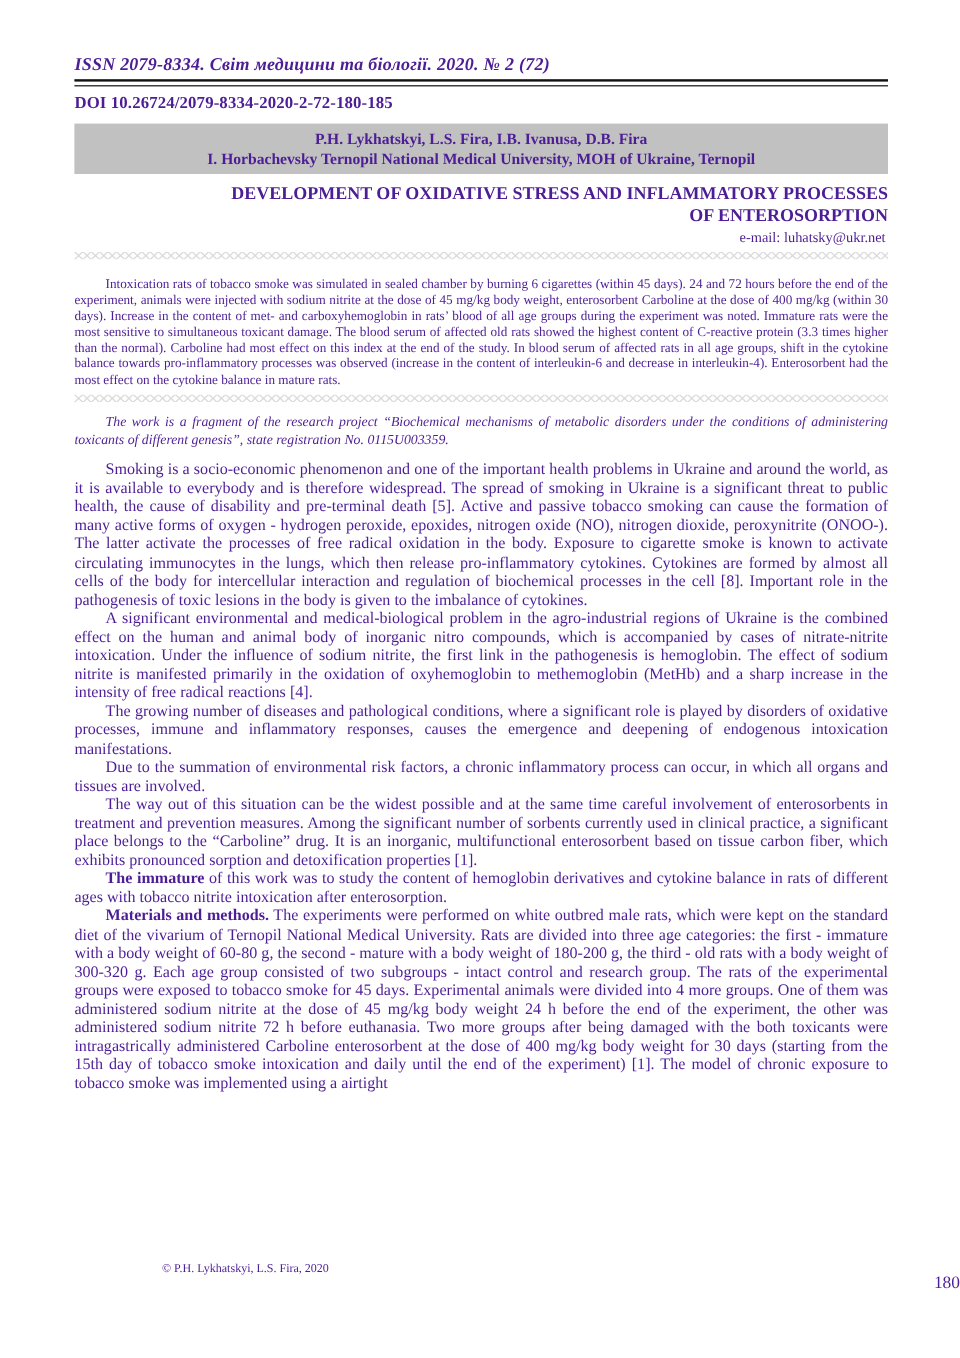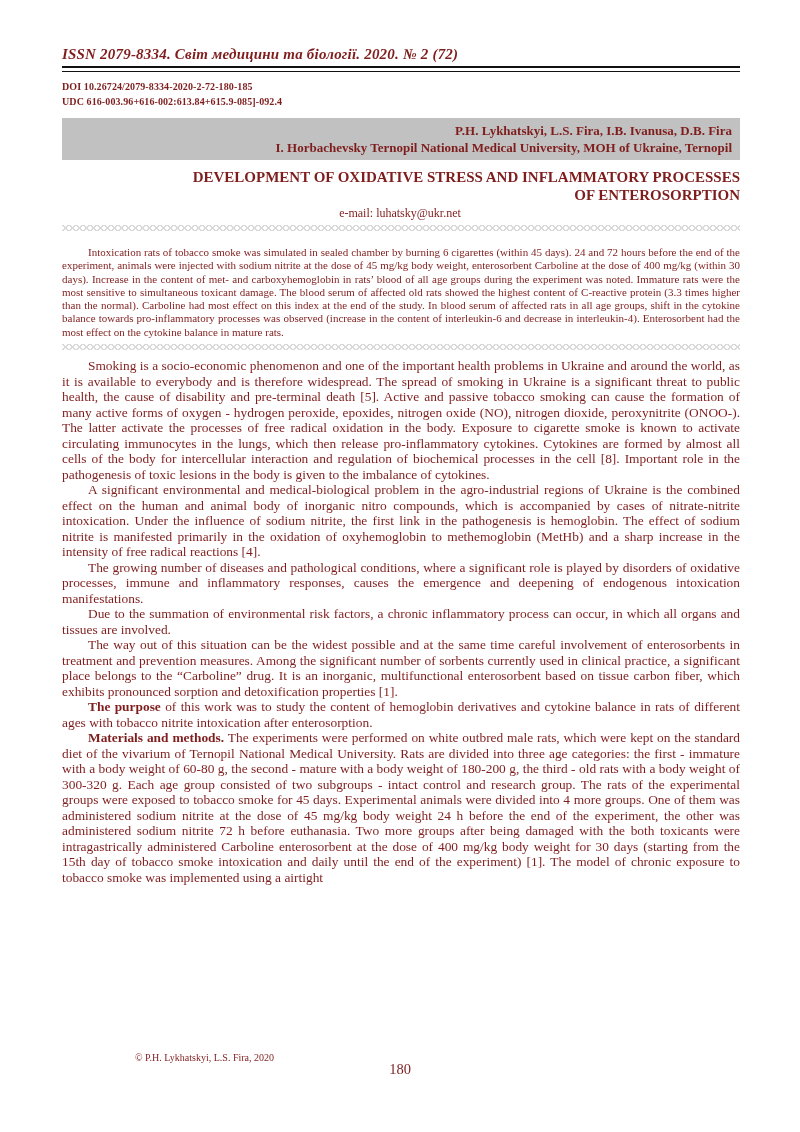--- a/index.html
+++ b/index.html
@@ -4,63 +4,63 @@
 <style>
   * { margin: 0; padding: 0; box-sizing: border-box; }
   html, body { background: #888; }
   .page {
     position: relative;
     width: 800px;
     height: 1132px;
     margin: 0 auto;
     background: #ffffff;
     font-family: "Liberation Serif", "DejaVu Serif", serif;
-    color: #7f1d1d;
+    color: #4c1d95;
     padding: 45px 60px 0 62px;
     overflow: hidden;
   }
   .issn-line {
     font-size: 15px;
     font-weight: bold;
     font-style: italic;
     line-height: 18px;
     letter-spacing: 0.2px;
   }
   .double-rule {
     margin-top: 3px;
     height: 6px;
     border-top: 2.5px solid #111;
     border-bottom: 1px solid #111;
   }
   .doi-block {
     margin-top: 7px;
     font-weight: bold;
-    font-size: 10px;
+    font-size: 14px;
     line-height: 15px;
     letter-spacing: 0.1px;
   }
   .authors-box {
     margin-top: 9px;
     background: #c1c1c1;
-    text-align: right;
+    text-align: center;
     font-weight: bold;
     font-size: 13px;
     line-height: 17px;
     padding: 4px 8px;
   }
   .article-title {
     margin-top: 9px;
     text-align: right;
     font-weight: bold;
     font-size: 15px;
     line-height: 17.5px;
   }
   .email-line {
     margin-top: 2px;
-    text-align: center;
+    text-align: right;
     font-size: 12px;
     line-height: 14px;
     padding-right: 2px;
   }
   .wavy {
     margin-top: 5px;
     height: 6px;
     background:
       linear-gradient(135deg, transparent 42%, #d9d9d9 42%, #d9d9d9 58%, transparent 58%),
       linear-gradient(45deg, transparent 42%, #d9d9d9 42%, #d9d9d9 58%, transparent 58%);
@@ -94,35 +94,34 @@
     position: absolute;
     left: 135px;
     top: 1052px;
     font-size: 10px;
   }
   .footer-pagenum {
     position: absolute;
     left: 0;
     top: 1061px;
     width: 100%;
-    text-align: center;
+    text-align: right;
     font-size: 14.5px;
   }
 </style>
 </head>
 <body>
 
 <div class="page">
 
   <div class="issn-line">ISSN 2079-8334. Світ медицини та біології. 2020. № 2 (72)</div>
   <div class="double-rule"></div>
 
   <div class="doi-block">
     <div>DOI 10.26724/2079-8334-2020-2-72-180-185</div>
-    <div>UDC 616-003.96+616-002:613.84+615.9-085]-092.4</div>
   </div>
 
   <div class="authors-box">
     <div>P.H. Lykhatskyi, L.S. Fira, I.B. Ivanusa, D.B. Fira</div>
     <div>I. Horbachevsky Ternopil National Medical University, MOH of Ukraine, Ternopil</div>
   </div>
 
   <div class="article-title">
     <div>DEVELOPMENT OF OXIDATIVE STRESS AND INFLAMMATORY PROCESSES</div>
     <div>OF ENTEROSORPTION</div>
@@ -131,27 +130,28 @@
   <div class="email-line">e-mail: luhatsky@ukr.net</div>
 
   <div class="wavy"></div>
 
   <div class="abstract">
     <p>Intoxication rats of tobacco smoke was simulated in sealed chamber by burning 6 cigarettes (within 45 days). 24 and 72 hours before the end of the experiment, animals were injected with sodium nitrite at the dose of 45 mg/kg body weight, enterosorbent Carboline at the dose of 400 mg/kg (within 30 days). Increase in the content of met- and carboxyhemoglobin in rats’ blood of all age groups during the experiment was noted. Immature rats were the most sensitive to simultaneous toxicant damage. The blood serum of affected old rats showed the highest content of C-reactive protein (3.3 times higher than the normal). Carboline had most effect on this index at the end of the study. In blood serum of affected rats in all age groups, shift in the cytokine balance towards pro-inflammatory processes was observed (increase in the content of interleukin-6 and decrease in interleukin-4). Enterosorbent had the most effect on the cytokine balance in mature rats.</p>
   </div>
 
   <div class="wavy"></div>
 
+  <div class="fragment-note">The work is a fragment of the research project “Biochemical mechanisms of metabolic disorders under the conditions of administering toxicants of different genesis”, state registration No. 0115U003359.</div>
 
   <div class="body-text">
     <p><span>Smoking is a socio-economic phenomenon and one of the important health problems in Ukraine and around the world, as it is available to everybody and is therefore widespread. The spread of smoking in Ukraine is a significant threat to public health, the cause of disability and pre-terminal death [5]. Active and passive tobacco smoking can cause the formation of many active forms of oxygen - hydrogen peroxide, epoxides, nitrogen oxide (NO), nitrogen dioxide, peroxynitrite (ONOO-). The latter activate the processes of free radical oxidation in the body. Exposure to cigarette smoke is known to activate circulating immunocytes in the lungs, which then release pro-inflammatory cytokines. Cytokines are formed by almost all cells of the body for intercellular interaction and regulation of biochemical processes in the cell [8]. Important role in the pathogenesis of toxic lesions in the body is given to the imbalance of cytokines.</span></p>
     <p><span>A significant environmental and medical-biological problem in the agro-industrial regions of Ukraine is the combined effect on the human and animal body of inorganic nitro compounds, which is accompanied by cases of nitrate-nitrite intoxication. Under the influence of sodium nitrite, the first link in the pathogenesis is hemoglobin. The effect of sodium nitrite is manifested primarily in the oxidation of oxyhemoglobin to methemoglobin (MetHb) and a sharp increase in the intensity of free radical reactions [4].</span></p>
     <p><span>The growing number of diseases and pathological conditions, where a significant role is played by disorders of oxidative processes, immune and inflammatory responses, causes the emergence and deepening of endogenous intoxication manifestations.</span></p>
     <p><span>Due to the summation of environmental risk factors, a chronic inflammatory process can occur, in which all organs and tissues are involved.</span></p>
     <p><span>The way out of this situation can be the widest possible and at the same time careful involvement of enterosorbents in treatment and prevention measures. Among the significant number of sorbents currently used in clinical practice, a significant place belongs to the “Carboline” drug. It is an inorganic, multifunctional enterosorbent based on tissue carbon fiber, which exhibits pronounced sorption and detoxification properties [1].</span></p>
-    <p><span class="bold">The purpose</span><span> of this work was to study the content of hemoglobin derivatives and cytokine balance in rats of different ages with tobacco nitrite intoxication after enterosorption.</span></p>
+    <p><span class="bold">The immature</span><span> of this work was to study the content of hemoglobin derivatives and cytokine balance in rats of different ages with tobacco nitrite intoxication after enterosorption.</span></p>
     <p><span class="bold">Materials and methods.</span><span> The experiments were performed on white outbred male rats, which were kept on the standard diet of the vivarium of Ternopil National Medical University. Rats are divided into three age categories: the first - immature with a body weight of 60-80 g, the second - mature with a body weight of 180-200 g, the third - old rats with a body weight of 300-320 g. Each age group consisted of two subgroups - intact control and research group. The rats of the experimental groups were exposed to tobacco smoke for 45 days. Experimental animals were divided into 4 more groups. One of them was administered sodium nitrite at the dose of 45 mg/kg body weight 24 h before the end of the experiment, the other was administered sodium nitrite 72 h before euthanasia. Two more groups after being damaged with the both toxicants were intragastrically administered Carboline enterosorbent at the dose of 400 mg/kg body weight for 30 days (starting from the 15th day of tobacco smoke intoxication and daily until the end of the experiment) [1]. The model of chronic exposure to tobacco smoke was implemented using a airtight</span></p>
   </div>
 
   <div class="footer-copyright">©  P.H. Lykhatskyi, L.S. Fira, 2020</div>
   <div class="footer-pagenum">180</div>
 
 </div>
 
 </body></html>

